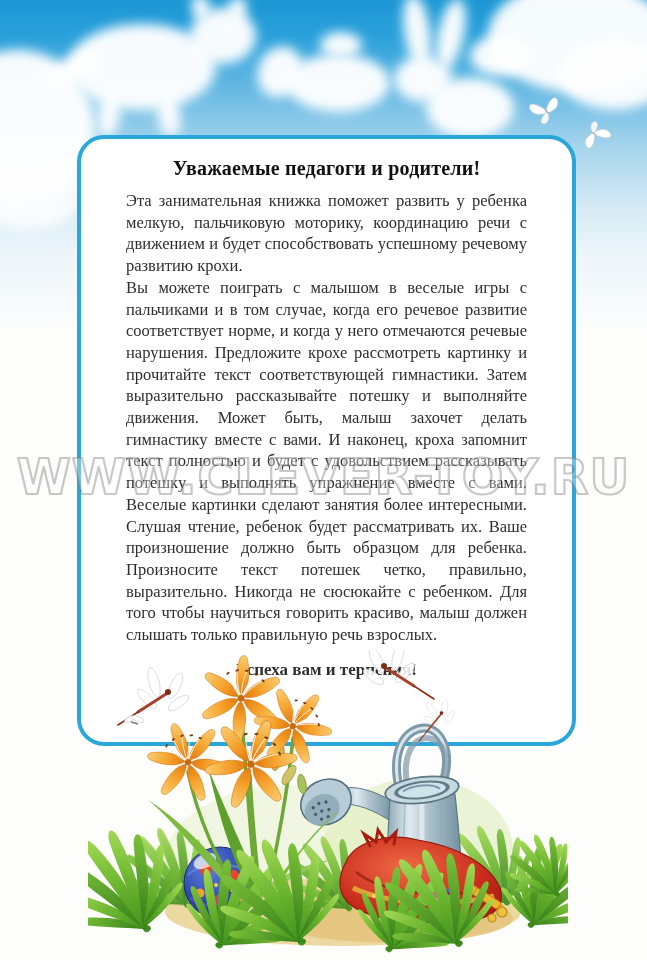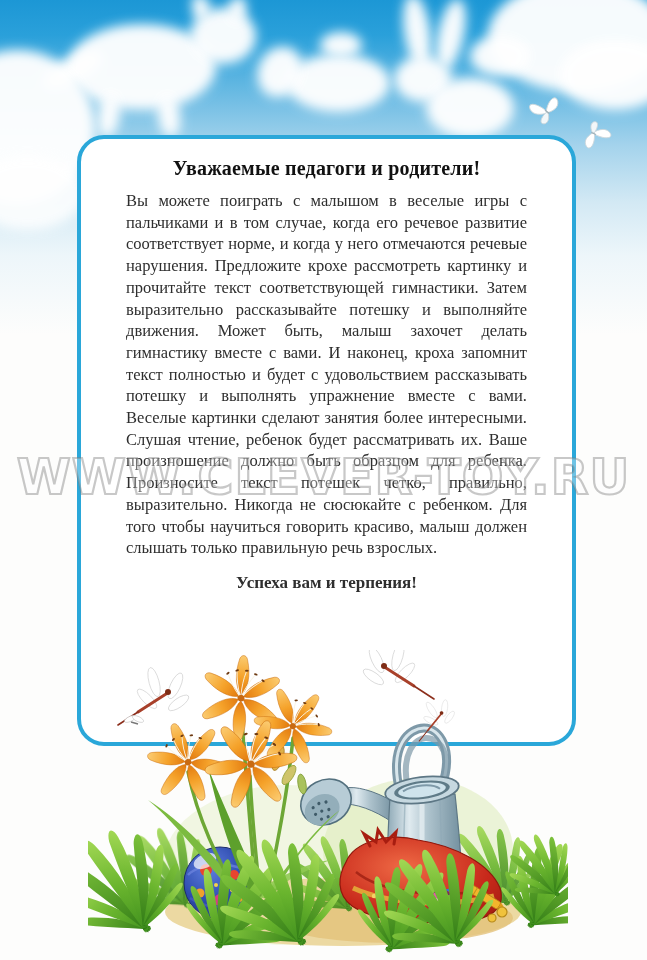--- a/index.html
+++ b/index.html
@@ -87,20 +87,21 @@
     <g transform="rotate(150 17 17)">
       <path d="M17,18 C11,8 2,4 3,12 C4,18 11,20 17,20 Z" fill="#ffffff" stroke="#ccd6db" stroke-width="0.8"></path>
       <path d="M17,19 C10,22 6,28 12,29 C16,29 18,24 18,20 Z" fill="#f2f7f9" stroke="#ccd6db" stroke-width="0.8"></path>
       <path d="M17,18 C22,8 31,5 30,13 C29,19 22,20 17,20 Z" fill="#ffffff" stroke="#ccd6db" stroke-width="0.8"></path>
       <line x1="16" y1="17" x2="19" y2="21" stroke="#9fb0b8" stroke-width="1.2"></line>
     </g>
   </svg>
 
   <div class="card">
     <h1>Уважаемые педагоги и родители!</h1>
+    <p>Эта занимательная книжка поможет развить у ребенка мелкую, пальчиковую моторику, координацию речи с движением и будет способствовать успешному речевому развитию крохи.</p>
     <p>Вы можете поиграть с малышом в веселые игры с пальчиками и в том случае, когда его речевое развитие соответствует норме, и когда у него отмечаются речевые нарушения. Предложите крохе рассмотреть картинку и прочитайте текст соответствующей гимнастики. Затем выразительно рассказывайте потешку и выполняйте движения. Может быть, малыш захочет делать гимнастику вместе с вами. И наконец, кроха запомнит текст полностью и будет с удовольствием рассказывать потешку и выполнять упражнение вместе с вами. Веселые картинки сделают занятия более интересными. Слушая чтение, ребенок будет рассматривать их. Ваше произношение должно быть образцом для ребенка. Произносите текст потешек четко, правильно, выразительно. Никогда не сюсюкайте с ребенком. Для того чтобы научиться говорить красиво, малыш должен слышать только правильную речь взрослых.</p>
     <p class="closing">Успеха вам и терпения!</p>
   </div>
 
   <div class="watermark">WWW.CLEVER-TOY.RU</div>
 
   <svg class="illustration" width="480" height="310" viewBox="0 0 480 310">
     <defs>
       <linearGradient id="g1" x1="0" y1="1" x2="0" y2="0">
         <stop offset="0" stop-color="#3f8f1d"></stop>

